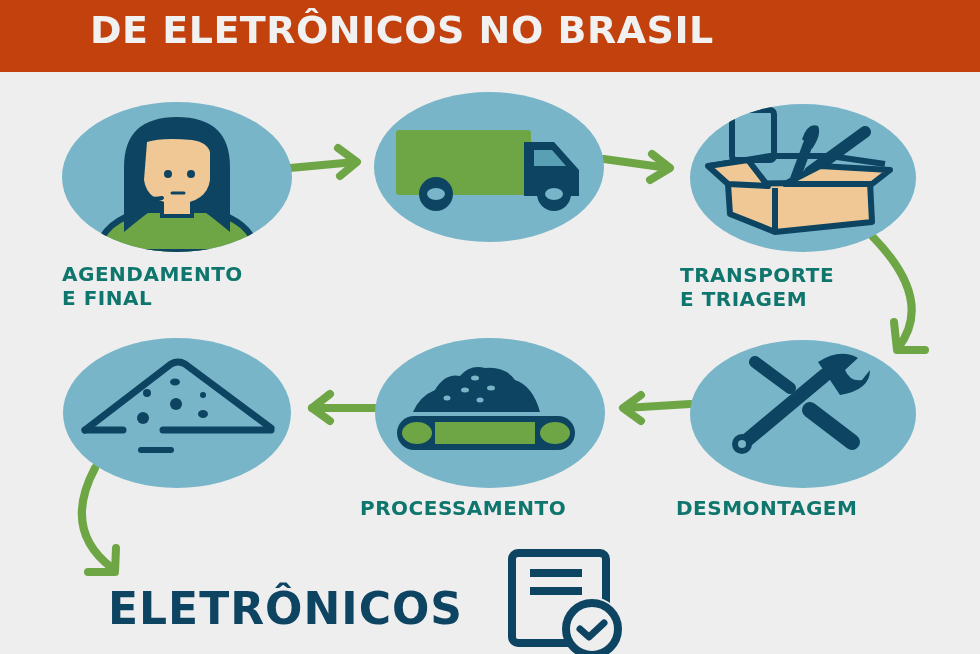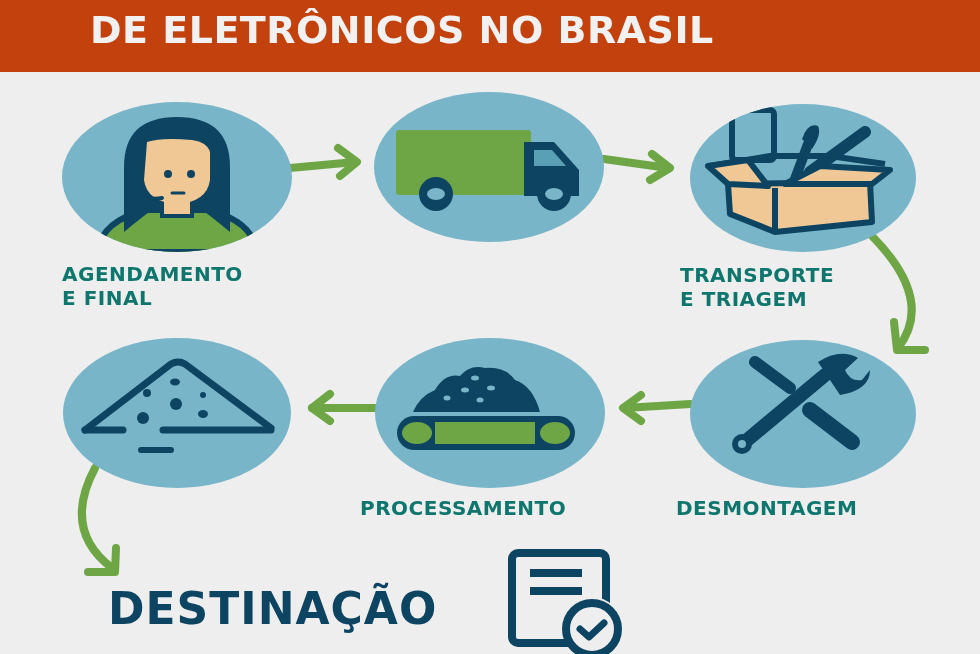--- a/index.html
+++ b/index.html
@@ -200,21 +200,21 @@
       <circle cx="113" cy="66" r="6" fill="#0d4462"></circle>
       <circle cx="140" cy="57" r="3" fill="#0d4462"></circle>
       <circle cx="80" cy="80" r="6" fill="#0d4462"></circle>
       <ellipse cx="140" cy="76" rx="5" ry="4" fill="#0d4462"></ellipse>
     </svg>
   </div>
   <div class="label" style="left:63px; top:497px; width:230px;">
   </div>
 </div>
 
-<div class="cert-title">DESTINAÇÃO</div>
+<div class="cert-title">ELETRÔNICOS</div>
 <svg style="position:absolute; left:500px; top:545px;" width="140" height="109" viewBox="0 0 140 109">
   <rect x="12" y="8" width="94" height="90" rx="6" fill="none" stroke="#0d4462" stroke-width="8"></rect>
   <line x1="30" y1="28" x2="82" y2="28" stroke="#0d4462" stroke-width="8"></line>
   <line x1="30" y1="46" x2="82" y2="46" stroke="#0d4462" stroke-width="8"></line>
   <circle cx="92" cy="82" r="30" fill="#eeeeee"></circle>
   <circle cx="92" cy="84" r="26" fill="#eeeeee" stroke="#0d4462" stroke-width="8"></circle>
   <polyline points="80,84 89,92 104,78" fill="none" stroke="#0d4462" stroke-width="7" stroke-linecap="round" stroke-linejoin="round"></polyline>
 </svg>
 
 </body></html>

